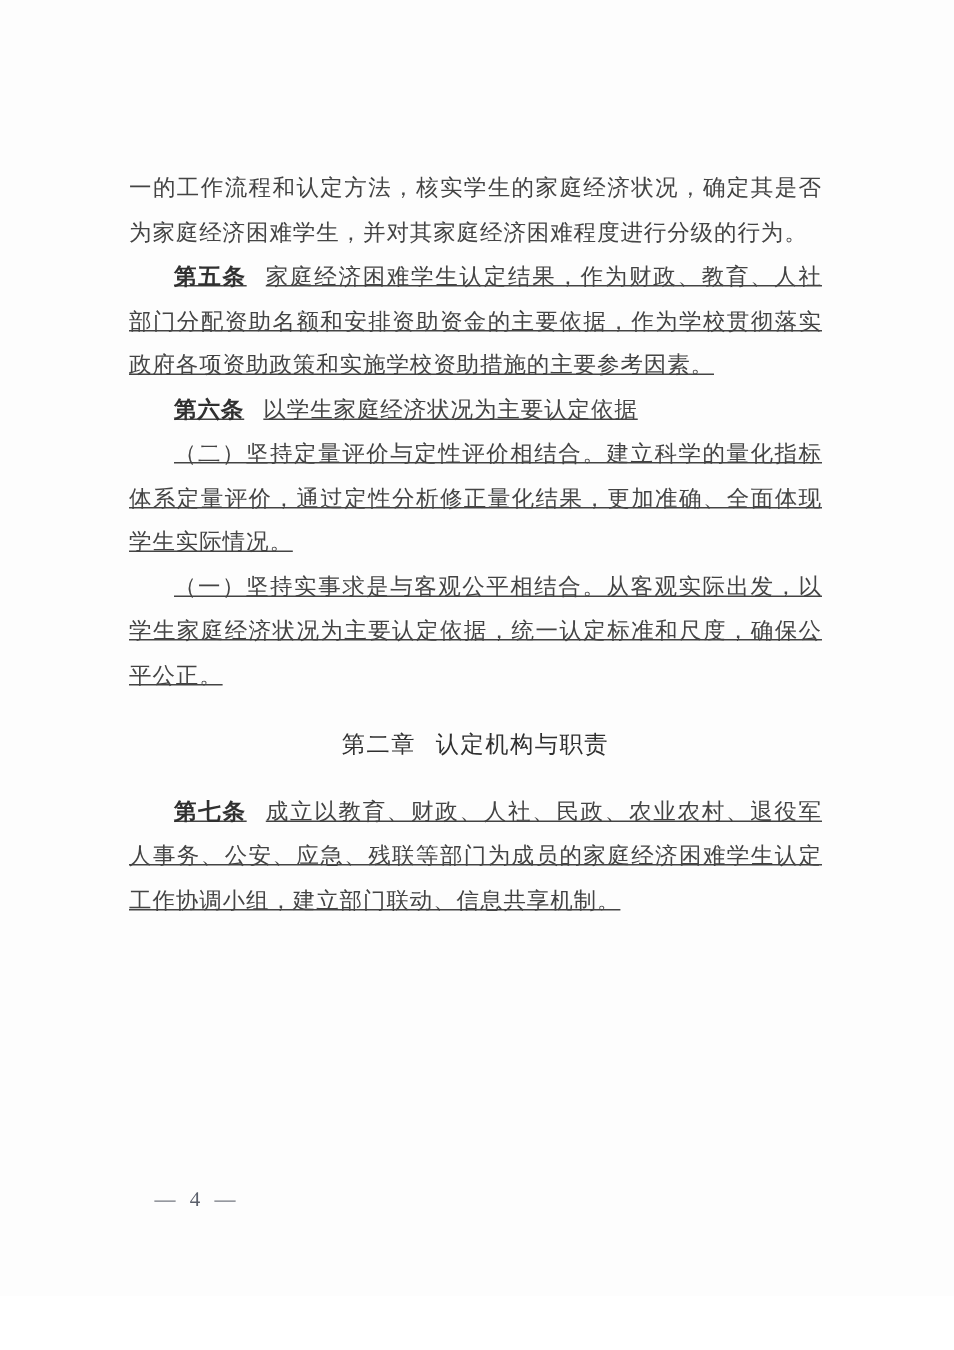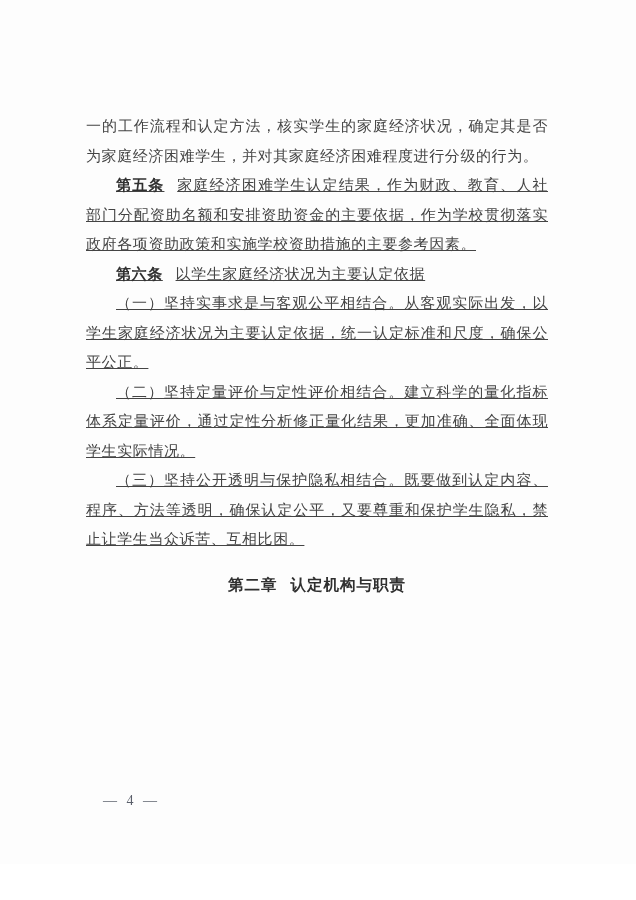--- a/index.html
+++ b/index.html
@@ -36,21 +36,21 @@
   }
   .lead {
     font-weight: bold;
     color: #303030;
     margin-right: 0.85em;
   }
   .chapter {
     margin: 15.5px 0 16.5px 0;
     font-size: 15.5px;
     line-height: 29.5px;
-    font-weight: bold;
+    font-weight: normal;
     color: #2f2f2f;
     text-align: center;
     letter-spacing: 1px;
   }
   .chapter .chapter-number {
     margin-right: 0.85em;
   }
   .page-number {
     position: absolute;
     left: 103px;
@@ -66,26 +66,26 @@
 
 <div class="page">
   <div class="content">
 
     <p class="para"><span>一的工作流程和认定方法，核实学生的家庭经济状况，确定其是否为家庭经济困难学生，并对其家庭经济困难程度进行分级的行为。</span></p>
 
     <p class="para indent"><span class="lead">第五条</span><span>家庭经济困难学生认定结果，作为财政、教育、人社部门分配资助名额和安排资助资金的主要依据，作为学校贯彻落实政府各项资助政策和实施学校资助措施的主要参考因素。</span></p>
 
     <p class="para indent"><span class="lead">第六条</span><span>以学生家庭经济状况为主要认定依据</span></p>
 
+    <p class="para indent"><span>（二）坚持定量评价与定性评价相结合。建立科学的量化指标体系定量评价，通过定性分析修正量化结果，更加准确、全面体现学生实际情况。</span></p>
+
     <p class="para indent"><span>（一）坚持实事求是与客观公平相结合。从客观实际出发，以学生家庭经济状况为主要认定依据，统一认定标准和尺度，确保公平公正。</span></p>
 
-    <p class="para indent"><span>（二）坚持定量评价与定性评价相结合。建立科学的量化指标体系定量评价，通过定性分析修正量化结果，更加准确、全面体现学生实际情况。</span></p>
-
-    <p class="para indent"><span>（三）坚持公开透明与保护隐私相结合。既要做到认定内容、程序、方法等透明，确保认定公平，又要尊重和保护学生隐私，禁止让学生当众诉苦、互相比困。</span></p>
 
 
     <h2 class="chapter"><span class="chapter-number">第二章</span><span>认定机构与职责</span></h2>
 
+    <p class="para indent"><span class="lead">第七条</span><span>成立以教育、财政、人社、民政、农业农村、退役军人事务、公安、应急、残联等部门为成员的家庭经济困难学生认定工作协调小组，建立部门联动、信息共享机制。</span></p>
 
   </div>
 
   <div class="page-number">— 4 —</div>
 </div>
 
 </body></html>

